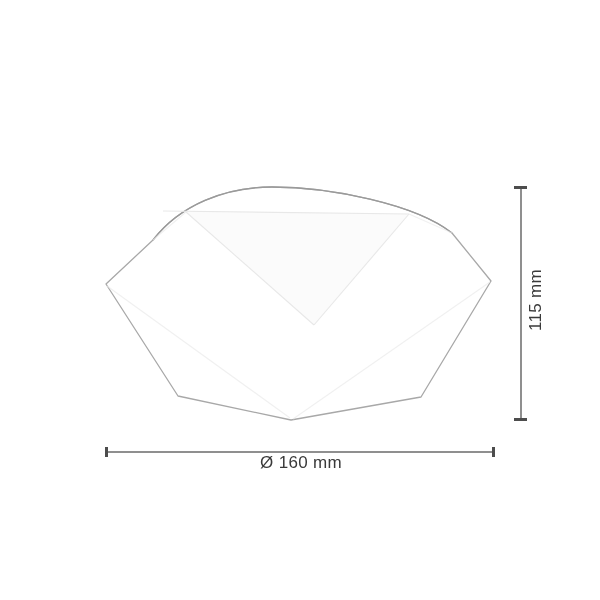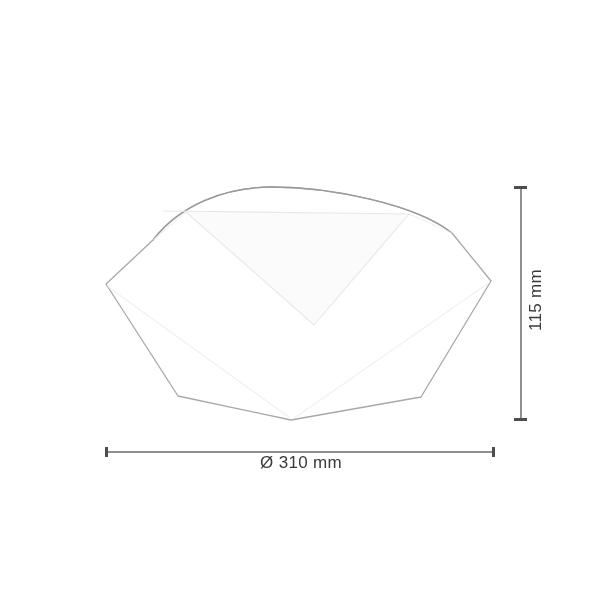--- a/index.html
+++ b/index.html
@@ -147,16 +147,16 @@
     <div class="dim-line-v"></div>
     <div class="tick-h top"></div>
     <div class="tick-h bottom"></div>
     <div class="dim-label vertical">115 mm</div>
   </div>
 
   <div>
     <div class="dim-line-h"></div>
     <div class="tick-v left"></div>
     <div class="tick-v right"></div>
-    <div class="dim-label horizontal">Ø 310 mm</div>
+    <div class="dim-label horizontal">Ø 160 mm</div>
   </div>
 
 </div>
 
 </body></html>

